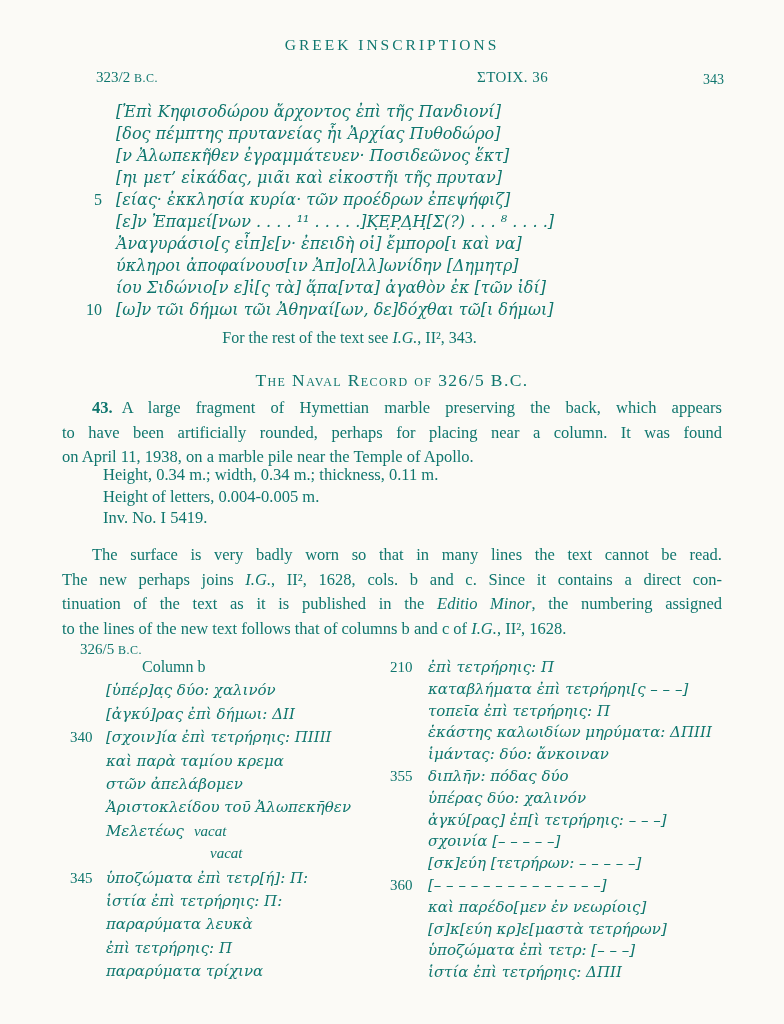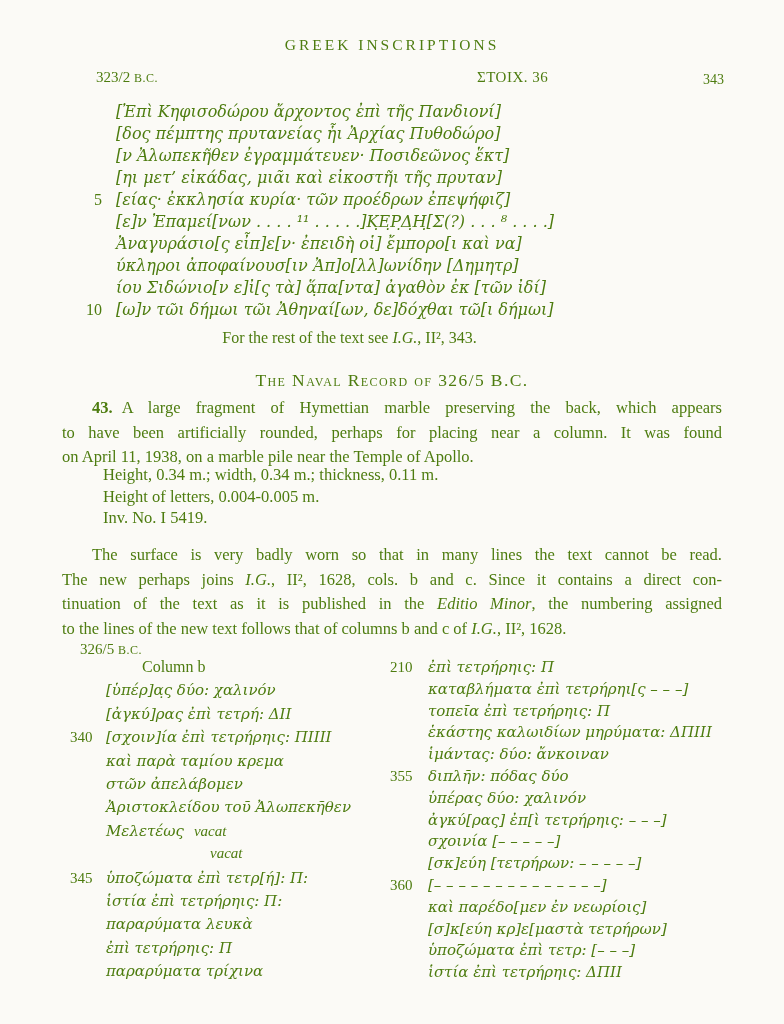--- a/index.html
+++ b/index.html
@@ -1,18 +1,18 @@
 <!DOCTYPE html>
 <html><head>
 <meta charset="utf-8">
 <style>
   html,body{margin:0;padding:0;background:#d9d6d0;}
   .page{
     position:relative;width:784px;height:1024px;margin:0 auto;
-    background:#fbfaf6;color:#4d7c0f;overflow:hidden;
+    background:#fbfaf6;color:#0f766e;overflow:hidden;
     font-family:"Liberation Serif", serif;
   }
   .gk{font-family:"DejaVu Serif", serif;font-style:italic;}
   .it{font-style:italic;}
   .era{font-size:12px;letter-spacing:.5px;}
 
   .running-head{position:absolute;top:36px;left:0;width:100%;text-align:center;
     font-size:15.5px;letter-spacing:3px;}
   .page-number{position:absolute;top:41px;right:60px;font-size:14px;margin-top:31px;}
 
@@ -134,21 +134,21 @@
   <div class="date2"><span>326/5</span> <span class="era">B.C.</span></div>
 
   <div class="colL">
     <div class="colhead">Column b</div>
     <div class="row">
         <span class="ln"></span>
         <span class="coltxt gk">[ὑπέρ]α̣ς δύο: χαλινόν</span>
       </div>
     <div class="row">
         <span class="ln"></span>
-        <span class="coltxt gk">[ἀγκύ]ρας ἐπὶ τετρή: ΔΙΙ</span>
+        <span class="coltxt gk">[ἀγκύ]ρας ἐπὶ δήμωι: ΔΙΙ</span>
       </div>
     <div class="row">
         <span class="ln">340</span>
         <span class="coltxt gk">[σχοιν]ία ἐπὶ τετρήρηις: ΠΙΙΙΙ</span>
       </div>
     <div class="row">
         <span class="ln"></span>
         <span class="coltxt gk">καὶ παρὰ ταμίου κρεμα</span>
       </div>
     <div class="row">

